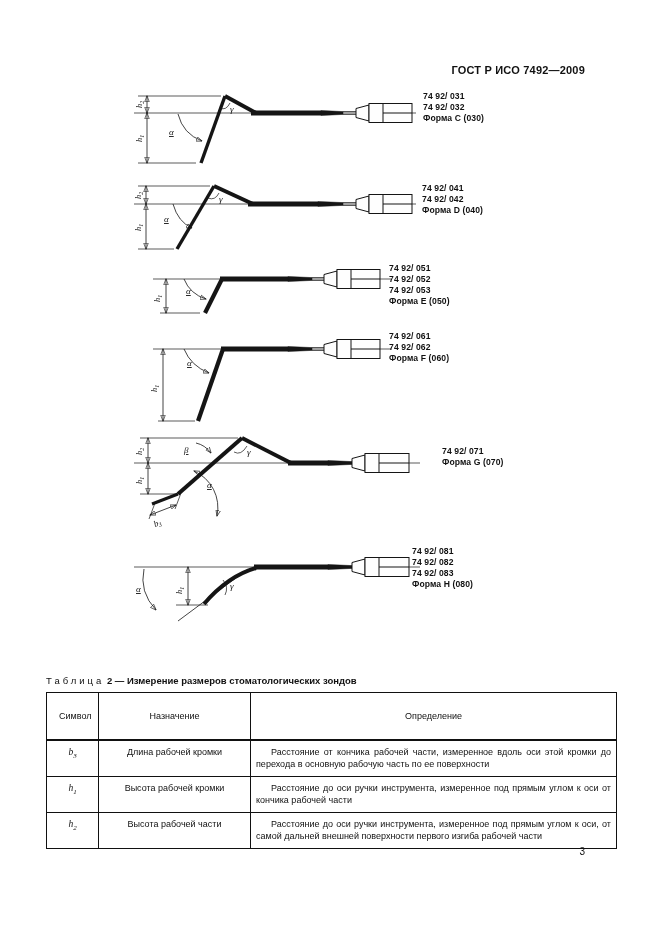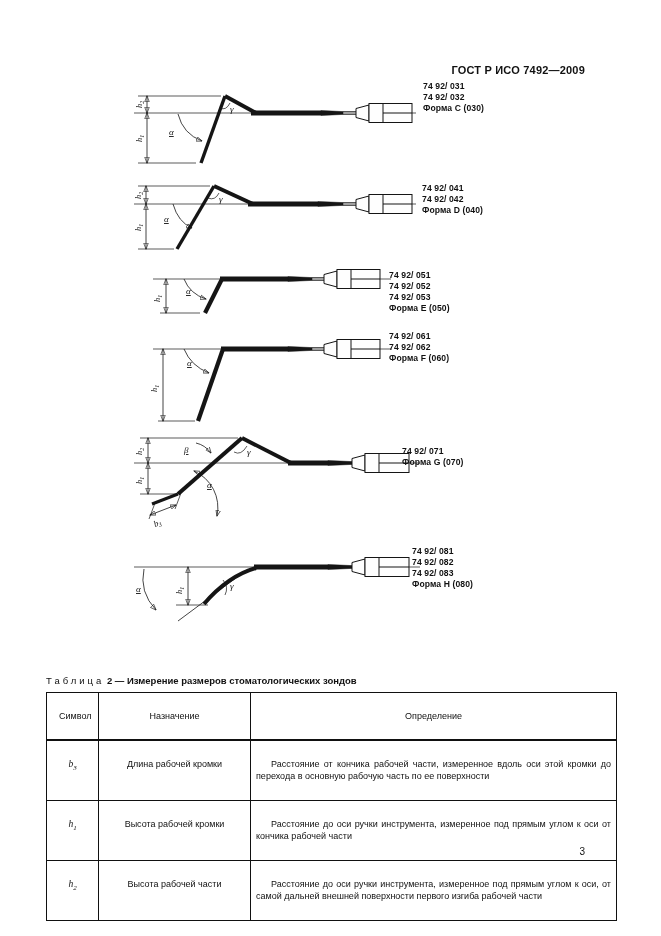--- a/index.html
+++ b/index.html
@@ -16,21 +16,21 @@
   .svgsub{font-size:6px;}
   .greek{font-family:"Liberation Serif",serif;font-style:italic;font-size:9px;fill:#111;}
   .und{text-decoration:underline;}
   #fig-caption{position:absolute;left:10px;top:640px;width:612px;text-align:center;
                font-weight:bold;font-size:9.5px;}
   #table-title{position:absolute;left:46px;top:675px;font-size:9.5px;}
   #table-title .sp{letter-spacing:3px;}
   #table-title .bd{font-weight:bold;}
   #dim-table{position:absolute;left:46px;top:692px;width:570px;border-collapse:collapse;
              table-layout:fixed;font-size:9px;}
-  #dim-table th,#dim-table td{border:1px solid #111;vertical-align:top;padding:18px 5px;}
+  #dim-table th,#dim-table td{border:1px solid #111;vertical-align:top;padding:6px 5px;}
   #dim-table thead th{border-bottom:2.5px solid #111;font-weight:normal;
                       vertical-align:middle;height:22px;padding:12px;}
   #dim-table{border:1.5px solid #111;}
   td.sym{text-align:center;font-family:"Liberation Serif",serif;font-style:italic;
          font-size:9.5px;padding-top:5px;}
   td.sym sub{font-size:7px;}
   td.nm{text-align:center;padding-top:5px;}
   td.def{text-align:justify;text-indent:15px;line-height:11.5px;padding:3px 7px;margin-top:10px;}
   #page-num{position:absolute;left:555px;top:846px;width:30px;text-align:right;font-size:10px;}
 </style>
@@ -65,21 +65,21 @@
     <line x1="215" y1="30.4" x2="228" y2="30.4" stroke-width="0.8"></line>
     <polygon points="228,24.5 241,21 241,37 228,33.5" fill="#fefefe" stroke-width="1"></polygon>
     <rect x="241" y="19.5" width="43" height="19" fill="#fefefe" stroke="#151515" stroke-width="1"></rect>
     <line x1="255" y1="19.5" x2="255" y2="38.5" stroke-width="1"></line>
     <line x1="255" y1="29" x2="284" y2="29" stroke-width="1"></line>
     <path d="M 50,30 Q 55,50 74,57" stroke-width="0.8" marker-end="url(#mA)"></path>
     <text class="greek und" x="41" y="51">α</text>
     <path d="M 92,24 Q 98,27 102,19" stroke-width="0.7"></path>
     <text class="greek" x="102" y="28">γ</text>
   </svg>
-  <div class="codes" style="left:423px;top:81px">
+  <div class="codes" style="left:423px;top:91px">
     <div>74 92/ 031</div>
     <div>74 92/ 032</div>
     <div>Форма C (030)</div>
   </div>
 
   <svg style="left:128px;top:176px" width="292" height="92" viewBox="0 0 292 92">
     <line x1="6" y1="28" x2="288" y2="28" stroke-width="0.7"></line>
     <line x1="10" y1="10" x2="82" y2="10" stroke-width="0.7"></line>
     <line x1="10" y1="73" x2="46" y2="73" stroke-width="0.7"></line>
     <line x1="18" y1="10" x2="18" y2="28" stroke-width="0.8" marker-start="url(#mA)" marker-end="url(#mA)"></line>
@@ -117,21 +117,21 @@
     <polygon points="140,20.5 164,21.6 164,24.4 140,25.5" fill="#151515" stroke-width="0.5"></polygon>
     <line x1="164" y1="21.6" x2="176" y2="21.6" stroke-width="0.8"></line>
     <line x1="164" y1="24.4" x2="176" y2="24.4" stroke-width="0.8"></line>
     <polygon points="176,18.5 189,15 189,31 176,27.5" fill="#fefefe" stroke-width="1"></polygon>
     <rect x="189" y="13.5" width="43" height="19" fill="#fefefe" stroke="#151515" stroke-width="1"></rect>
     <line x1="203" y1="13.5" x2="203" y2="32.5" stroke-width="1"></line>
     <line x1="203" y1="23" x2="232" y2="23" stroke-width="1"></line>
     <path d="M 36,23 Q 42,38 58,43" stroke-width="0.8" marker-end="url(#mA)"></path>
     <text class="greek und" x="38" y="38">α</text>
   </svg>
-  <div class="codes" style="left:389px;top:270px">
+  <div class="codes" style="left:389px;top:263px">
     <div>74 92/ 051</div>
     <div>74 92/ 052</div>
     <div>74 92/ 053</div>
     <div>Форма E (050)</div>
   </div>
 
   <svg style="left:148px;top:332px" width="247" height="102" viewBox="0 0 247 102">
     <line x1="5" y1="17" x2="243" y2="17" stroke-width="0.7"></line>
     <line x1="10" y1="89" x2="47" y2="89" stroke-width="0.7"></line>
     <line x1="15" y1="17" x2="15" y2="89" stroke-width="0.8" marker-start="url(#mA)" marker-end="url(#mA)"></line>
@@ -176,21 +176,21 @@
     <text class="greek und" x="56" y="23">β</text>
     <path d="M 106,22 Q 113,26 119,16" stroke-width="0.7"></path>
     <text class="greek" x="119" y="25">γ</text>
     <path d="M 66,41 A 40 40 0 0 1 89,86" stroke-width="0.8" marker-start="url(#mA)" marker-end="url(#mA)"></path>
     <text class="greek und" x="79" y="58">α</text>
     <line x1="53" y1="63" x2="47" y2="79" stroke-width="0.7"></line>
     <line x1="27" y1="73" x2="21" y2="89" stroke-width="0.7"></line>
     <line x1="22" y1="85" x2="48" y2="75" stroke-width="0.8" marker-start="url(#mA)" marker-end="url(#mA)"></line>
     <text class="dimtxt" transform="translate(27,97) rotate(-21)"><tspan>b</tspan><tspan class="svgsub" dy="1.5">3</tspan></text>
   </svg>
-  <div class="codes" style="left:402px;top:446px">
+  <div class="codes" style="left:442px;top:446px">
     <div>74 92/ 071</div>
     <div>Форма G (070)</div>
   </div>
 
   <svg style="left:128px;top:542px" width="296" height="102" viewBox="0 0 296 102">
     <line x1="6" y1="25" x2="292" y2="25" stroke-width="0.7"></line>
     <line x1="120" y1="27" x2="50" y2="79" stroke-width="0.8"></line>
     <path d="M 128,26 Q 100,34 76,62" stroke-width="4"></path>
     <path d="M 16,27 Q 11,50 28,68" stroke-width="0.8" marker-end="url(#mA)"></path>
     <text class="greek und" x="8" y="50">α</text>

